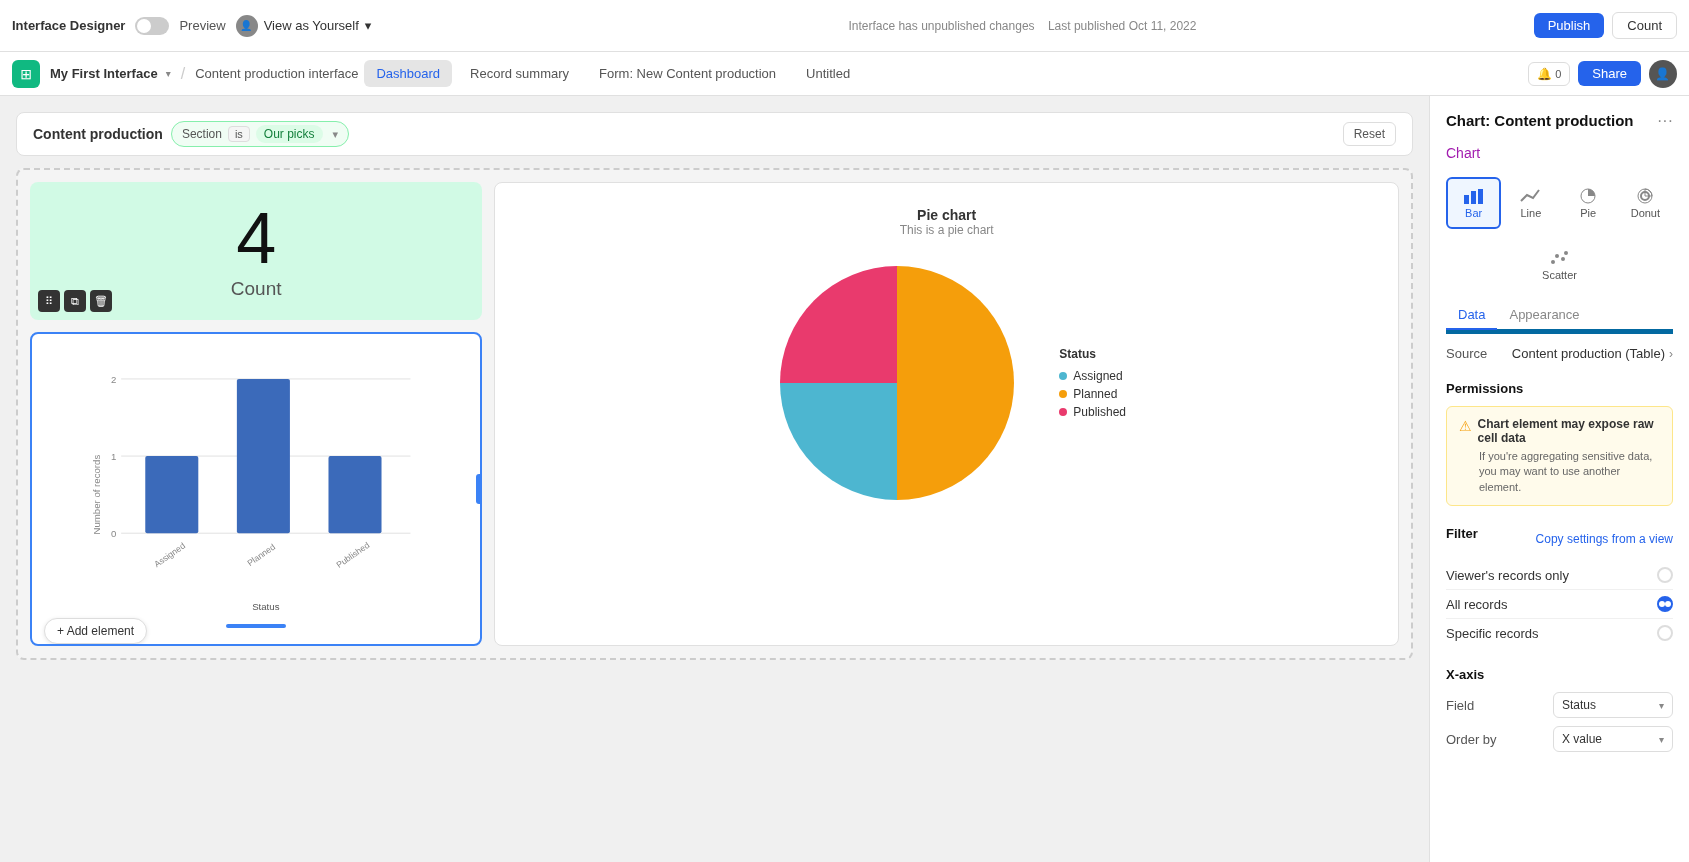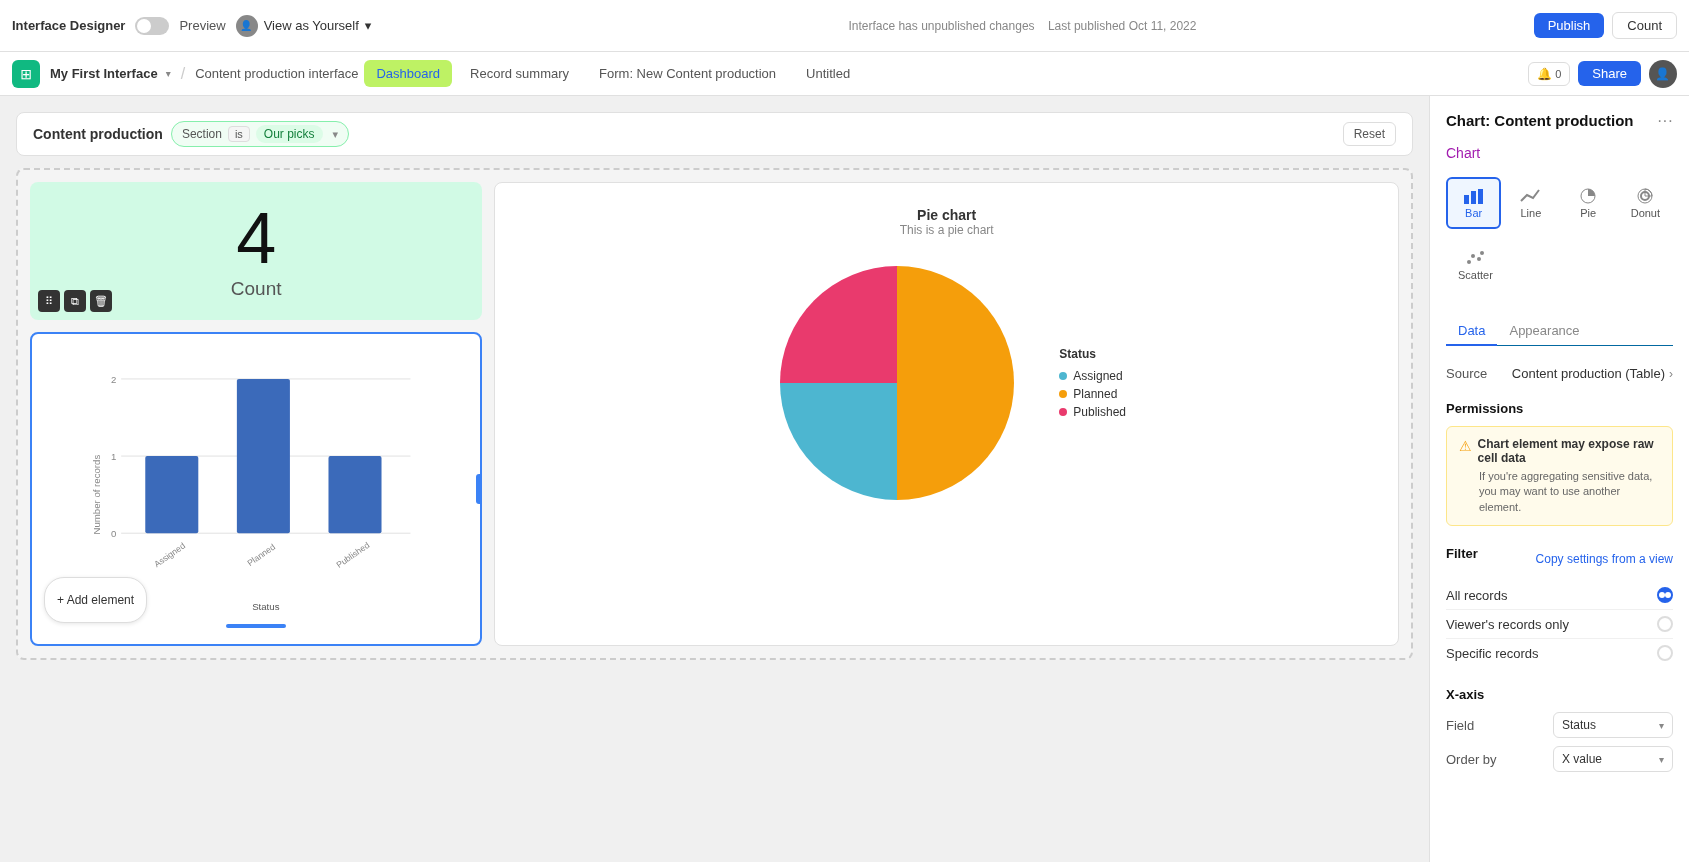--- a/index.html
+++ b/index.html
@@ -53,21 +53,21 @@
       display: flex; align-items: center; justify-content: center; color: white; font-size: 14px; margin-right: 4px;
     }
     .app-name { font-size: 13px; font-weight: 600; color: #333; cursor: pointer; }
     .caret { font-size: 10px; color: #888; margin-left: 2px; }
     .tab-separator { color: #ccc; font-size: 16px; margin: 0 4px; }
     .interface-name { font-size: 13px; color: #555; cursor: pointer; }
     .tab {
       padding: 6px 12px; border-radius: 6px; font-size: 13px; color: #555;
       cursor: pointer; white-space: nowrap;
     }
-    .tab.active { background: #bef264; color: #2563eb; font-weight: 500; }
+    .tab.active { background: #e5e5e5; color: #2563eb; font-weight: 500; }
     .tabbar-spacer { flex: 1; }
     .tabbar-actions { display: flex; align-items: center; gap: 8px; }
     .bell-btn {
       background: none; border: 1px solid #ddd; border-radius: 6px;
       padding: 4px 8px; cursor: pointer; display: flex; align-items: center; gap: 3px;
       font-size: 12px; color: #555;
     }
     .share-btn {
       background: #2563eb; color: white; border: none; padding: 5px 14px;
       border-radius: 6px; font-size: 13px; font-weight: 500; cursor: pointer;
@@ -137,23 +137,23 @@
     }
 
     
     .bar-chart-card {
       background: white; border-radius: 8px; padding: 16px;
       border: 2px solid #3b82f6; position: relative; overflow: hidden;
     }
     .bar-chart-inner { width: 100%; height: 270px; position: relative; }
     .bar-chart-svg { width: 100%; height: 100%; }
     .add-element-btn {
-      position: absolute; bottom: 21px; left: 12px;
+      position: absolute; bottom: 0; left: 12px;
       background: white; border: 1px solid #ddd; border-radius: 20px;
-      padding: 15px 12px; font-size: 12px; color: #333; cursor: pointer;
+      padding: 5px 12px; font-size: 12px; color: #333; cursor: pointer;
       display: flex; align-items: center; gap: 5px; box-shadow: 0 1px 4px rgba(0,0,0,0.1);
     }
     .resize-handle {
       position: absolute; right: -6px; top: 50%;
       width: 10px; height: 30px; background: #3b82f6; border-radius: 3px;
       transform: translateY(-50%); cursor: ew-resize;
     }
 
     
     .pie-chart-card {
@@ -184,28 +184,28 @@
     .chart-types {
       display: grid; grid-template-columns: repeat(4, 1fr); gap: 2px;
       margin-bottom: 12px;
     }
     .chart-type-btn {
       display: flex; flex-direction: column; align-items: center;
       padding: 8px 4px; border-radius: 6px; cursor: pointer;
       border: 2px solid transparent; font-size: 11px; color: #555;
     }
     .chart-type-btn.active { border-color: #2563eb; color: #2563eb; background: #eff6ff; }
-    .chart-types-row2 { display: flex; margin-bottom: 28px; }
+    .chart-types-row2 { display: flex; margin-bottom: 12px; justify-content: center; }
     .chart-type-btn-single {
       display: flex; flex-direction: column; align-items: center;
       padding: 8px 12px; border-radius: 6px; cursor: pointer; font-size: 11px; color: #555;
     }
 
     
-    .panel-tabs { display: flex; border-bottom: 1px solid #0369a1; margin-bottom: 20px; }
+    .panel-tabs { display: flex; border-bottom: 5px solid #0369a1; margin-bottom: 12px; }
     .panel-tab {
       padding: 6px 12px; font-size: 13px; color: #888; cursor: pointer;
       border-bottom: 2px solid transparent; margin-bottom: -1px;
     }
     .panel-tab.active { color: #2563eb; border-bottom-color: #2563eb; font-weight: 500; }
 
     
     .panel-section { margin-bottom: 20px; }
     .panel-section-title { font-size: 13px; font-weight: 600; color: #111; margin-bottom: 10px; }
     .panel-row { display: flex; align-items: center; justify-content: space-between; margin-bottom: 8px; }
@@ -501,28 +501,28 @@
       </div>
     </div>
 
     <div class="panel-section">
       <div class="filter-header">
         <span class="panel-section-title">Filter</span>
         <span class="filter-copy-link">Copy settings from a view</span>
       </div>
 
       <div class="radio-option">
+        <span class="radio-label">Viewer's records only</span>
+        <div class="radio-circle"></div>
+      </div>
+      <div class="radio-option">
         <span class="radio-label">All records</span>
         <div class="radio-circle selected">
           <span style="width:6px;height:6px;border-radius:50%;background:white;display:block;"></span>
         </div>
-      </div>
-      <div class="radio-option">
-        <span class="radio-label">Viewer's records only</span>
-        <div class="radio-circle"></div>
       </div>
       <div class="radio-option">
         <span class="radio-label">Specific records</span>
         <div class="radio-circle"></div>
       </div>
     </div>
 
     <div class="panel-section">
       <div class="panel-section-title">X-axis</div>
       <div class="panel-row">

